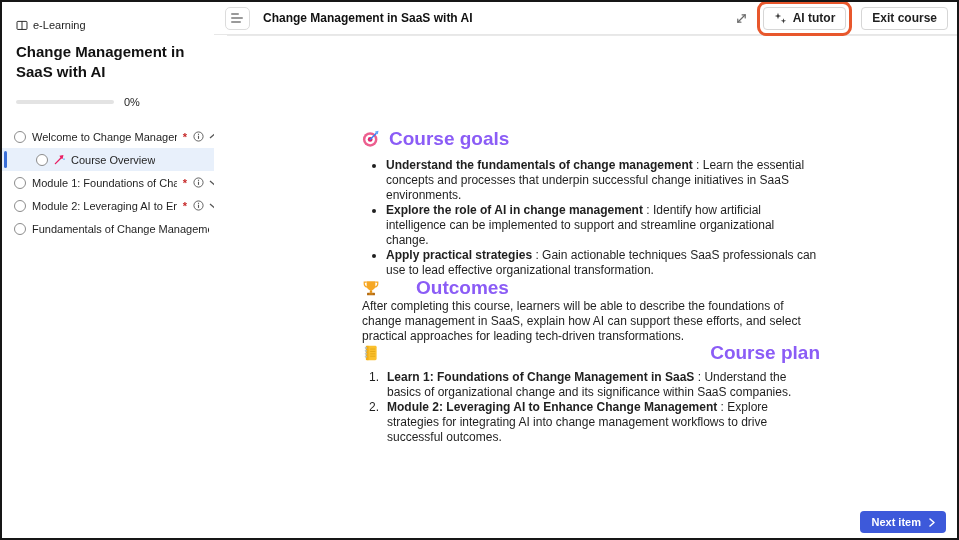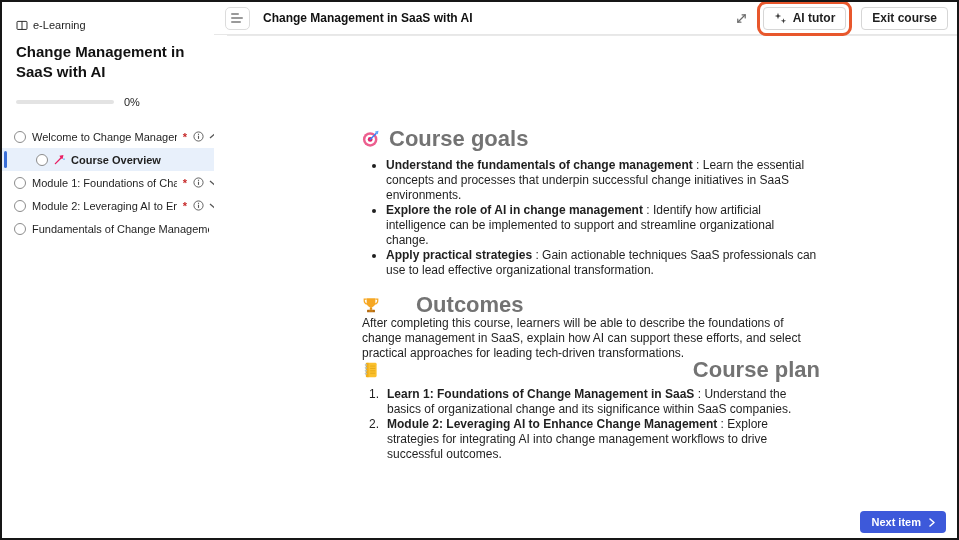--- a/index.html
+++ b/index.html
@@ -17,44 +17,44 @@
   .progress-track{width:98px;height:4px;background:#e3e3e3;border-radius:2px;overflow:hidden;}
   .progress-fill{width:0%;height:100%;background:#3d59da;}
   .pct{font-size:11px;color:#1f1f1f;}
   .nav{margin-top:17px;}
   .nav-row{position:relative;display:flex;align-items:center;gap:6px;height:23px;padding:0 8px 0 12px;font-size:11px;color:#1f1f1f;white-space:nowrap;}
   .nav-row.selected{background:#e8f0fb;}
   .nav-row.child{padding-left:34px;}
   .sel-bar{position:absolute;left:2px;top:3px;bottom:3px;width:3px;border-radius:2px;background:#3a6fd8;}
   .radio{width:12px;height:12px;border:1.4px solid #8c8c8c;border-radius:50%;flex:none;background:#fff;}
   .nav-label{overflow:hidden;text-overflow:clip;}
-  .nav-label.bold{font-weight:700;}
+  .nav-label.bold{font-weight:400;}
   .req{color:#c62828;font-weight:700;}
   .row-icons{margin-left:auto;display:flex;align-items:center;gap:5px;}
   .icon-btn{display:inline-flex;align-items:center;justify-content:center;}
   
   .topbar{position:absolute;left:212px;right:0;top:0;height:33px;background:#fff;border-bottom:1px solid #e7e7e7;display:flex;align-items:center;z-index:2;}
   .hamburger-btn{width:25px;height:23px;border:1px solid #dcdcdc;border-radius:5px;margin-left:11px;display:flex;flex-direction:column;justify-content:center;gap:2.5px;padding-left:5px;background:#fff;cursor:pointer;}
   .hamburger-btn i{display:block;height:1.6px;background:#9a9a9a;border-radius:1px;}
   .hamburger-btn i.l1{width:8px;}
   .hamburger-btn i.l2{width:12px;}
   .hamburger-btn i.l3{width:10px;}
   .topbar-title{margin-left:13px;font-size:12px;font-weight:700;color:#111;}
   .topbar-right{margin-left:auto;display:flex;align-items:center;gap:9px;padding-right:9px;justify-content:center;}
   .btn{display:inline-flex;align-items:center;gap:6px;height:23px;padding:0 10px;background:#fff;border:1px solid #d6d6d6;border-radius:4px;font-size:12px;font-weight:600;color:#1f1f1f;cursor:pointer;font-family:inherit;}
   .annotation-box{border:3px solid #e8572c;border-radius:9px;padding:3px;display:inline-flex;background:transparent;}
   
   .main{position:absolute;left:212px;right:0;top:34px;bottom:0;background:#fff;}
   .content{position:absolute;left:148px;top:93px;width:458px;font-size:12px;line-height:15px;color:#1f1f1f;}
-  .section-head{display:flex;align-items:center;gap:8px;font-size:22px;line-height:18px;font-weight:700;color:#737373;margin:0;}
+  .section-head{display:flex;align-items:center;gap:8px;font-size:19px;line-height:18px;font-weight:700;color:#8b5cf6;margin:0;}
   .section-head svg{flex:none;}
   .goals-list{margin:10px 0 0;padding-left:24px;}
   .goals-list li{margin:0;}
   .lead{font-weight:700;}
-  .outcomes-head{margin-top:18px;gap:36px;}
+  .outcomes-head{margin-top:1px;gap:36px;}
   .outcomes-body{margin:2px 0 0;}
   .plan-head{margin-top:0;justify-content:space-between;}
   .plan-list{margin:8px 0 0;padding:0;list-style:none;}
   .plan-list li{display:grid;grid-template-columns:18px 1fr;padding-left:7px;}
   .plan-num{font-weight:400;}
   
   .next-btn{position:absolute;right:11px;bottom:5px;height:22px;padding:0 11px;background:#3d59da;border:none;border-radius:4px;color:#fff;font-size:11px;font-weight:700;display:inline-flex;align-items:center;gap:8px;cursor:pointer;font-family:inherit;}
 </style>
 </head>
 <body>

